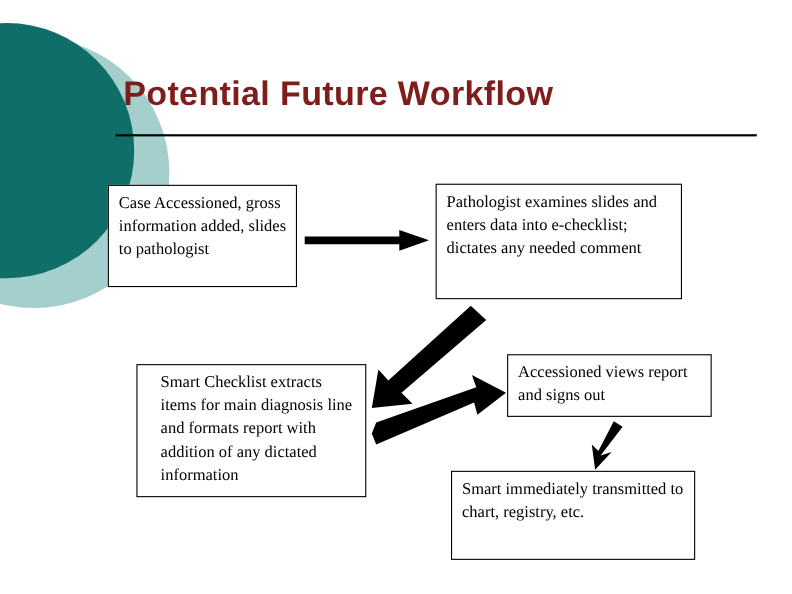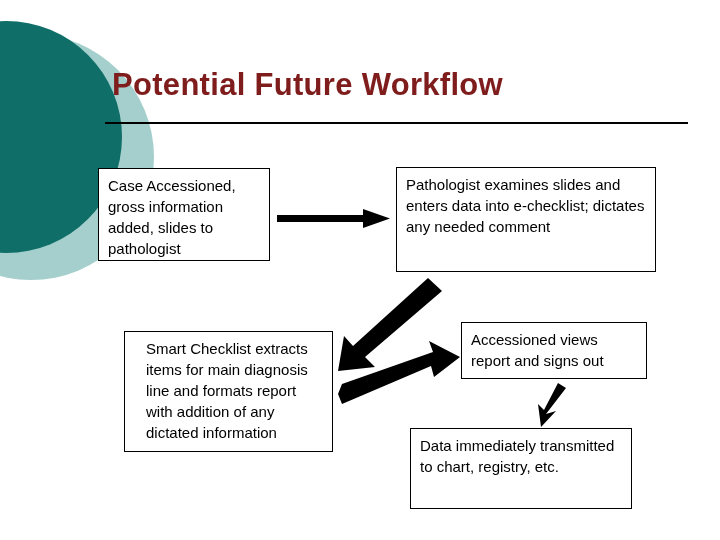--- a/index.html
+++ b/index.html
@@ -59,29 +59,29 @@
     height: 2px;
     background: #000000;
   }
 
   
   .flowbox {
     position: absolute;
     background: #ffffff;
     border: 1px solid #000000;
     box-sizing: border-box;
-    font-family: Liberation Sans, sans-serif;
+    font-family: Liberation Serif, serif;
     font-size: 15px;
     line-height: 21px;
     color: #000000;
     padding: 6px 8px 6px 9px;
   }
 
   #box-accession { left: 98px;  top: 168px; width: 172px; height: 93px; }
-  #box-examine   { left: 396px; top: 167px; width: 260px; height: 105px; }
+  #box-examine   { left: 396px; top: 167px; width: 224px; height: 105px; }
   #box-checklist { left: 124px; top: 331px; width: 209px; height: 121px; padding-left: 21px; }
   #box-views     { left: 461px; top: 322px; width: 186px; height: 57px; }
   #box-transmit  { left: 410px; top: 428px; width: 222px; height: 81px; }
 
   
   #arrows {
     position: absolute;
     left: 0;
     top: 0;
     width: 720px;
@@ -97,21 +97,21 @@
   <div class="deco" id="deco-light"></div>
   <div class="deco" id="deco-dark"></div>
 
   <div id="title">Potential Future Workflow</div>
   <div id="title-rule"></div>
 
   <div class="flowbox" id="box-accession">Case Accessioned, gross information added, slides to pathologist</div>
   <div class="flowbox" id="box-examine">Pathologist examines slides and enters data into e-checklist; dictates any needed comment</div>
   <div class="flowbox" id="box-checklist">Smart Checklist extracts items for main diagnosis line and formats report with addition of any dictated information</div>
   <div class="flowbox" id="box-views">Accessioned views report and signs out</div>
-  <div class="flowbox" id="box-transmit">Data immediately transmitted to chart, registry, etc.</div>
+  <div class="flowbox" id="box-transmit">Smart immediately transmitted to chart, registry, etc.</div>
 
   <svg id="arrows" viewBox="0 0 720 540" xmlns="http://www.w3.org/2000/svg">
 
     <g>
       <path d="M 277 215 L 363 215 L 363 209 L 390 218.5 L 363 228 L 363 222 L 277 222 Z" fill="#000000"></path>
     </g>
 
     <g>
       <path d="M 428 278 L 442 291 L 365 357 L 375 367 L 338 371 L 344 336 L 353 346 Z" fill="#000000"></path>
     </g>

